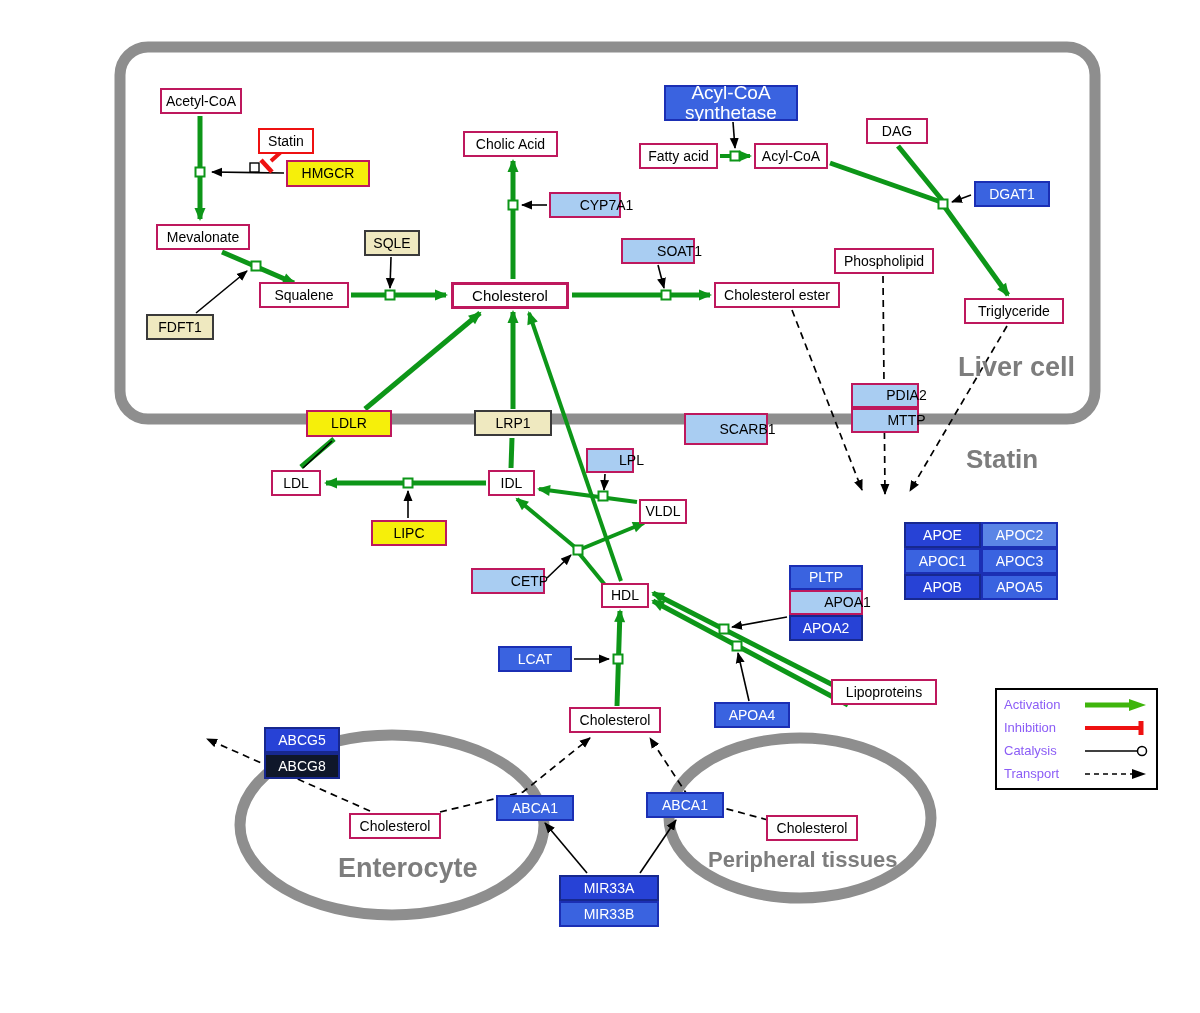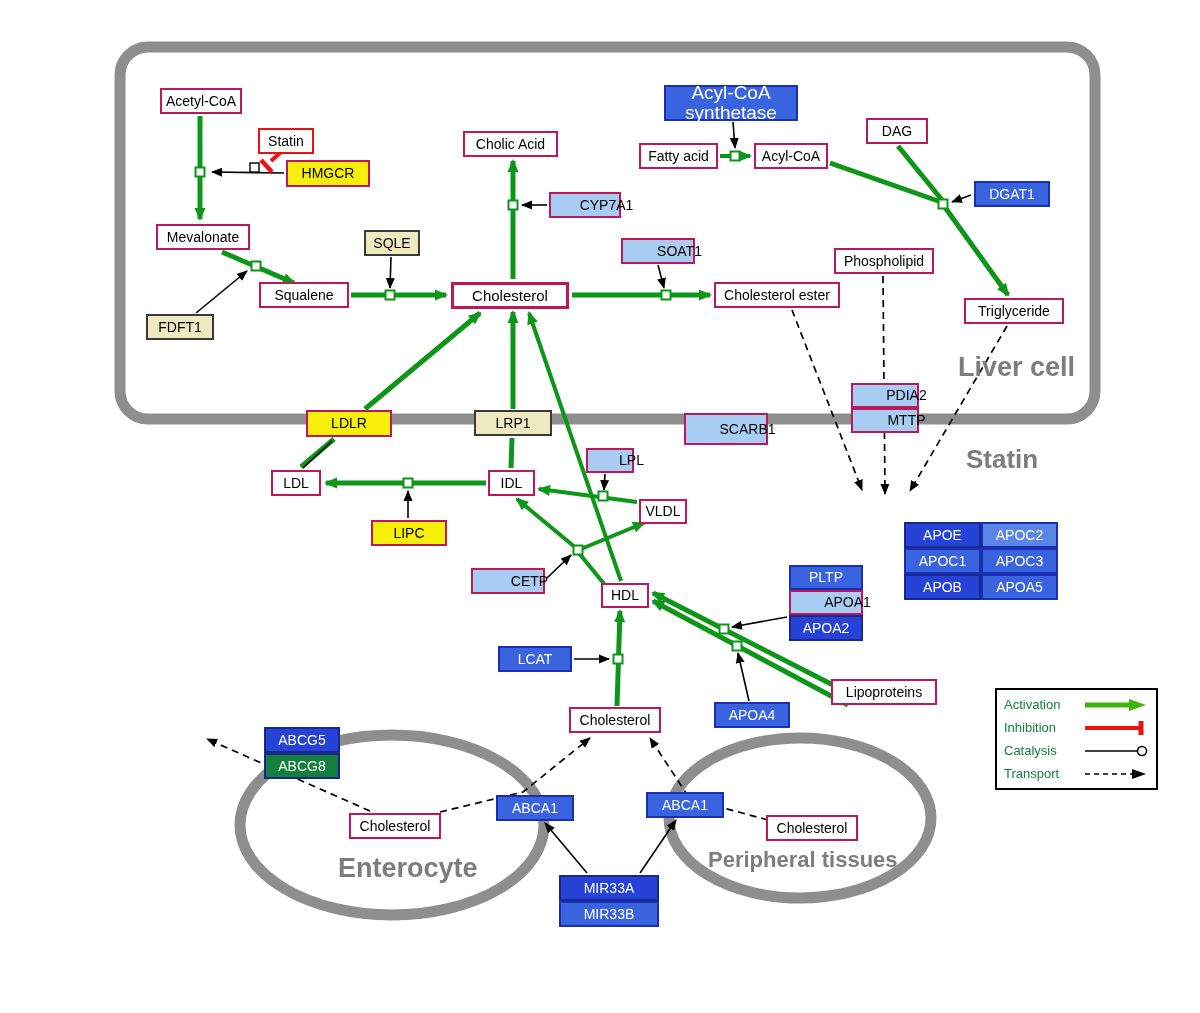--- a/index.html
+++ b/index.html
@@ -14,21 +14,21 @@
   .py{background:#efe9c0;border-color:#3a3a3a;}
   .lb{background:#a9cdf2;padding-left:43px;}
   .mdb{background:#3a63e0;border-color:#1b2fb4;color:#fff;}
   .db{background:#2742d6;border-color:#17288f;color:#fff;}
   .redborder{border-color:#ee1111;}
   .wrap{white-space:normal;font-size:19px;}
   .rlabel{position:absolute;font-weight:bold;color:#7d7d7d;z-index:1;}
   .legend{position:absolute;left:995px;top:688px;width:163px;height:102px;border:2px solid #000;
           background:#fff;z-index:3;box-sizing:border-box;display:flex;flex-direction:column;
           justify-content:space-around;padding:3px 7px;}
-  .lrow{display:flex;align-items:center;justify-content:space-between;font:13px "Liberation Sans",sans-serif;color:#15803d;}
+  .lrow{display:flex;align-items:center;justify-content:space-between;font:13px "Liberation Sans",sans-serif;color:#8b5cf6;}
 </style>
 </head>
 <body>
 
 <div id="stage">
 
 <svg class="layer" width="1200" height="1013">
   <defs>
     <marker id="mg" markerUnits="userSpaceOnUse" markerWidth="15" markerHeight="13" refX="12" refY="6.5" orient="auto">
       <path d="M1,1 L14,6.5 L1,12 Z" fill="#0d9618"></path>
@@ -167,21 +167,21 @@
 
 <div class="bx db" style="left:904px;top:522px;width:77px;height:26px">APOE</div>
 <div class="bx mdb" style="left:981px;top:522px;width:77px;height:26px;background:#5b85e6">APOC2</div>
 <div class="bx mdb" style="left:904px;top:548px;width:77px;height:26px">APOC1</div>
 <div class="bx mdb" style="left:981px;top:548px;width:77px;height:26px">APOC3</div>
 <div class="bx db" style="left:904px;top:574px;width:77px;height:26px">APOB</div>
 <div class="bx mdb" style="left:981px;top:574px;width:77px;height:26px">APOA5</div>
 
 <div class="bx" style="left:569px;top:707px;width:92px;height:26px">Cholesterol</div>
 <div class="bx db" style="left:264px;top:727px;width:76px;height:26px">ABCG5</div>
-<div class="bx db" style="left:264px;top:753px;width:76px;height:26px;background:#15803d">ABCG8</div>
+<div class="bx db" style="left:264px;top:753px;width:76px;height:26px;background:#0f172a">ABCG8</div>
 <div class="bx" style="left:349px;top:813px;width:92px;height:26px">Cholesterol</div>
 <div class="bx mdb" style="left:496px;top:795px;width:78px;height:26px">ABCA1</div>
 <div class="bx mdb" style="left:646px;top:792px;width:78px;height:26px">ABCA1</div>
 <div class="bx" style="left:766px;top:815px;width:92px;height:26px">Cholesterol</div>
 <div class="bx db" style="left:559px;top:875px;width:100px;height:26px">MIR33A</div>
 <div class="bx mdb" style="left:559px;top:901px;width:100px;height:26px">MIR33B</div>
 
 <div class="legend">
   <div class="lrow">
     <span>Activation</span>

